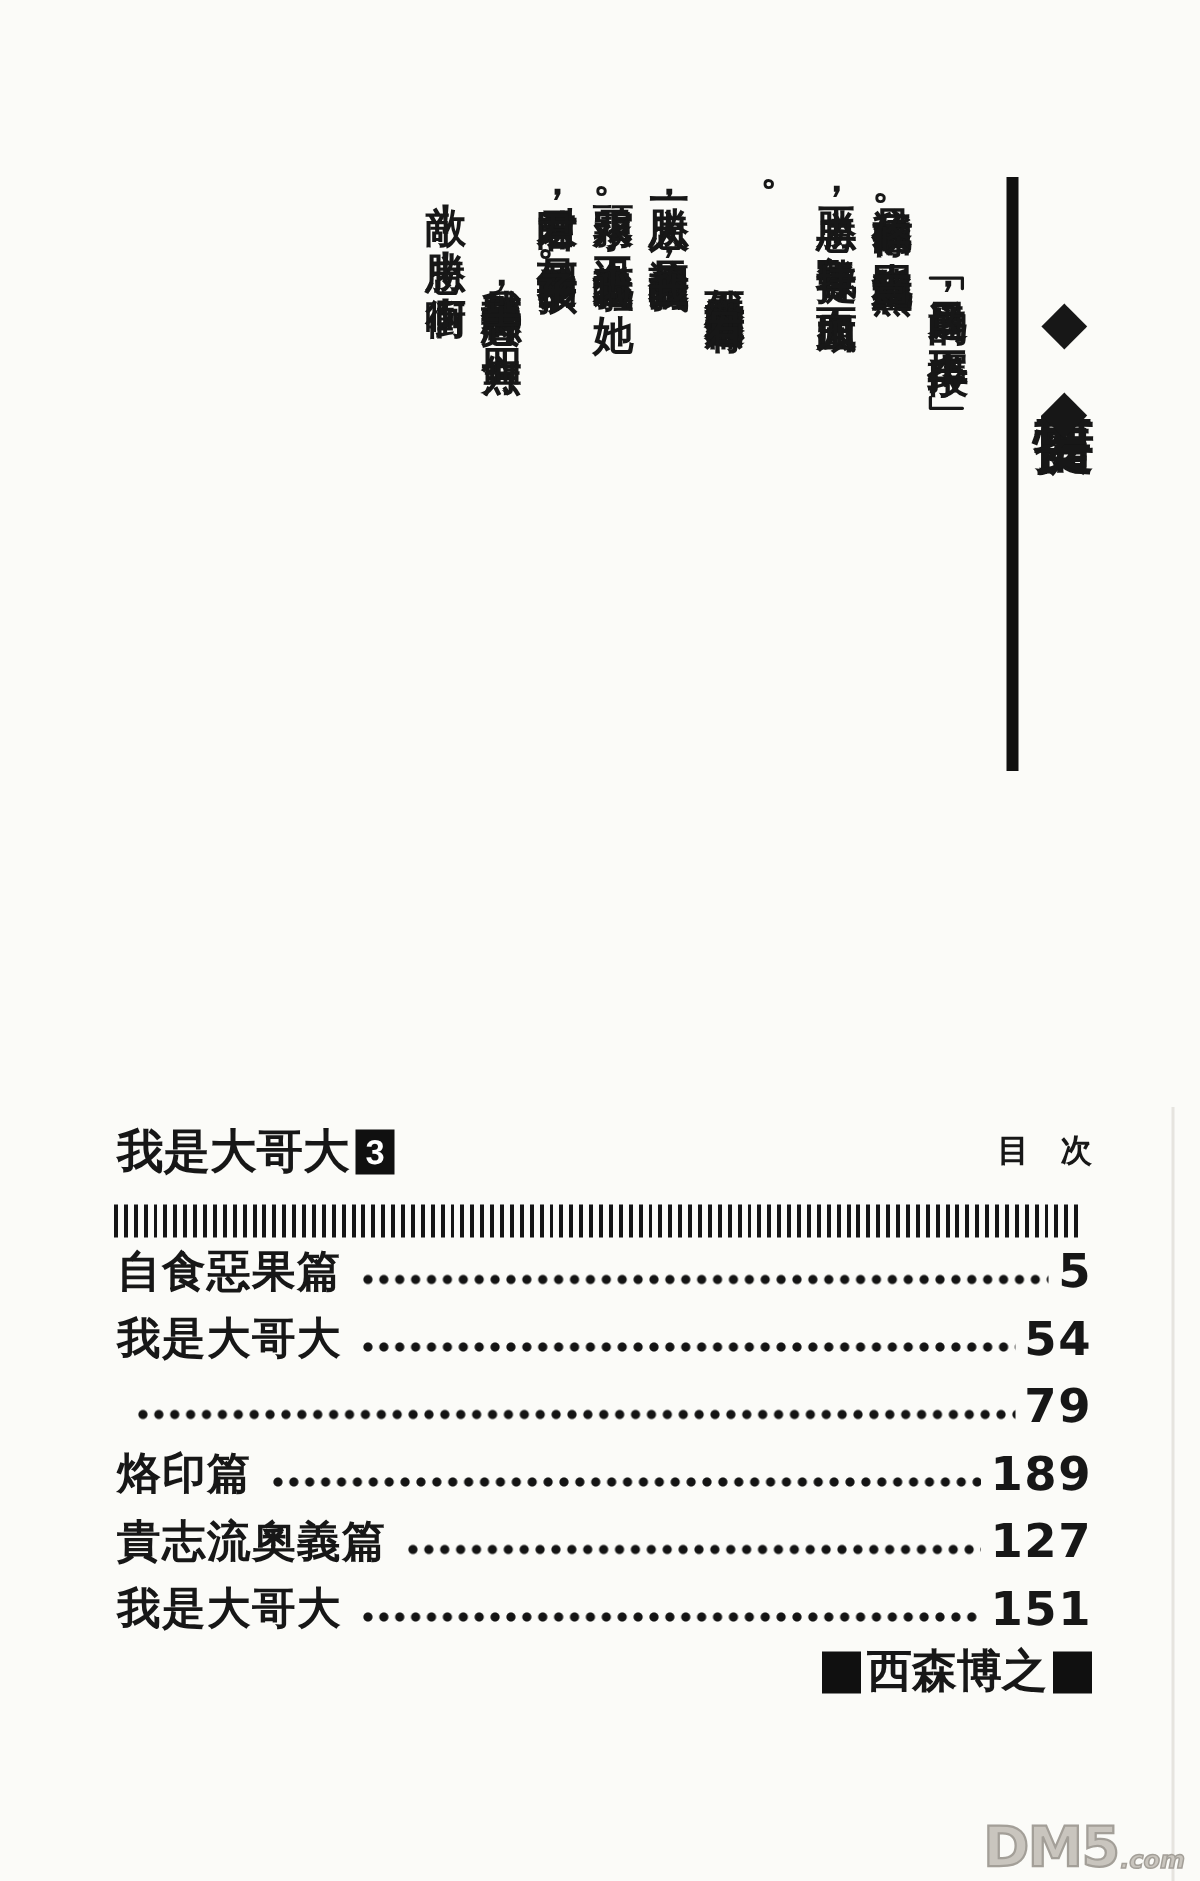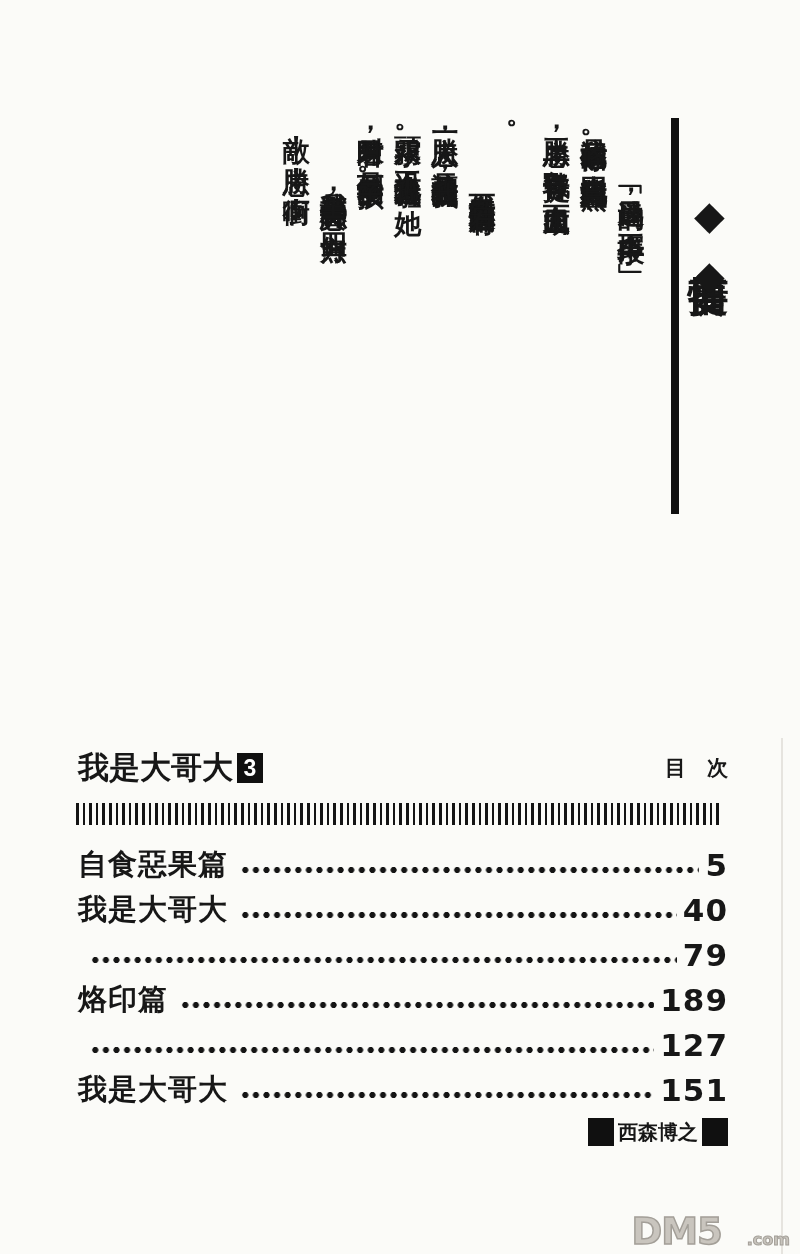--- a/index.html
+++ b/index.html
@@ -54,53 +54,53 @@
     font-size: 23px; font-weight: 800;
     display: flex; align-items: center; justify-content: center;
   }
   .header-right { font-size: 21px; font-weight: 800; line-height: 36px; }
   .divider {
     margin-top: 11px; margin-left: -2px;
     height: 22px; width: 646px;
     background: repeating-linear-gradient(90deg,
       #141414 0px, #141414 2.6px, transparent 2.6px, transparent 6.6px);
   }
-  .toc-list { margin-top: 17px; }
+  .toc-list { }
   .toc-row { display: flex; align-items: center; height: 45px; }
   .toc-row-title {
     font-size: 29px; font-weight: 800; letter-spacing: 1px; white-space: nowrap;
   }
   .leader {
     flex: 1; height: 12px; margin: 10px 6px 0 12px;
     background-image: radial-gradient(circle, #141414 2.7px, transparent 3.4px);
     background-size: 10.6px 12px;
     background-repeat: repeat-x;
     background-position: left center;
   }
   .page-num {
     font-size: 31px; font-weight: 700; letter-spacing: 1px;
     font-family: "DejaVu Sans", sans-serif;
   }
   .author-row {
     margin-top: 3px;
     display: flex; justify-content: flex-end; align-items: center; gap: 4px;
-    font-size: 20px; font-weight: 800; line-height: 34px;
+    font-size: 30px; font-weight: 800; line-height: 34px;
   }
   .sq { width: 26px; height: 28px; background: #101010; display: inline-block; }
 
   
   .watermark {
     position: absolute; right: 10px; bottom: 5px;
     display: flex; align-items: flex-end;
     color: #c9c5be;
     -webkit-text-stroke: 1.5px #a39f98;
-    font-family: "DejaVu Sans", sans-serif; font-weight: 800; gap: 24px;
+    font-family: "DejaVu Sans", sans-serif; font-weight: 800;
   }
   .wm-main { font-size: 37px; line-height: 0.95; letter-spacing: -1px; }
-  .wm-suffix { font-size: 16px; line-height: 1.1; margin-left: 1px; -webkit-text-stroke: 1px #a39f98; }
+  .wm-suffix { font-size: 16px; line-height: 1.1; margin-left: 1px; font-style: italic; -webkit-text-stroke: 1px #a39f98; }
 </style>
 </head>
 <body>
 
 <div class="scan-edge"></div>
 
 <div class="prologue-bar"></div>
 
 <div class="prologue-heading">◆前情提要◆</div>
 
@@ -131,32 +131,33 @@
 
   <div class="toc-list">
     <div class="toc-row">
       <span class="toc-row-title">自食惡果篇</span>
       <span class="leader"></span>
       <span class="page-num">5</span>
     </div>
     <div class="toc-row">
       <span class="toc-row-title">我是大哥大</span>
       <span class="leader"></span>
-      <span class="page-num">40</span>
+      <span class="page-num">54</span>
     </div>
     <div class="toc-row">
       <span class="leader"></span>
       <span class="page-num">79</span>
     </div>
     <div class="toc-row">
       <span class="toc-row-title">烙印篇</span>
       <span class="leader"></span>
       <span class="page-num">189</span>
     </div>
     <div class="toc-row">
+      <span class="toc-row-title">貴志流奧義篇</span>
       <span class="leader"></span>
       <span class="page-num">127</span>
     </div>
     <div class="toc-row">
       <span class="toc-row-title">我是大哥大</span>
       <span class="leader"></span>
       <span class="page-num">151</span>
     </div>
   </div>
 

